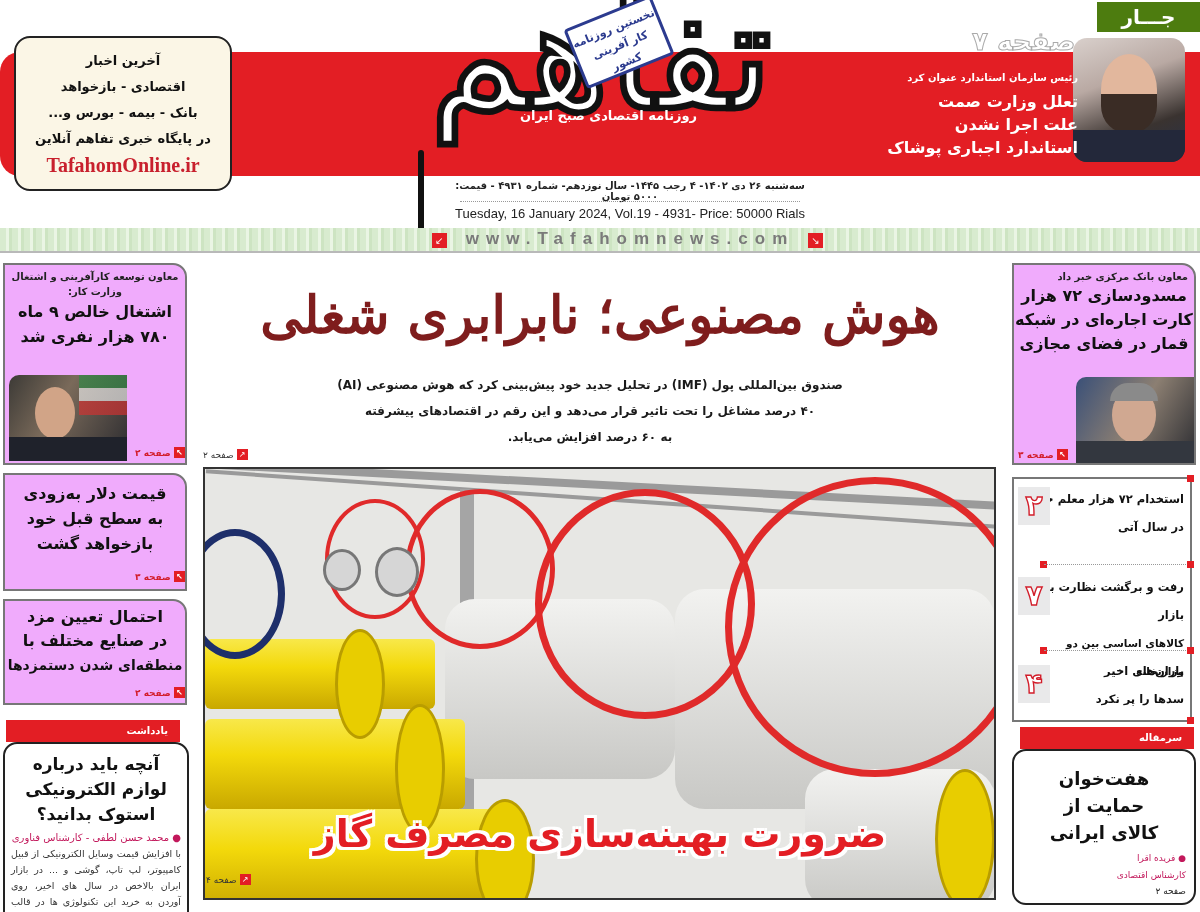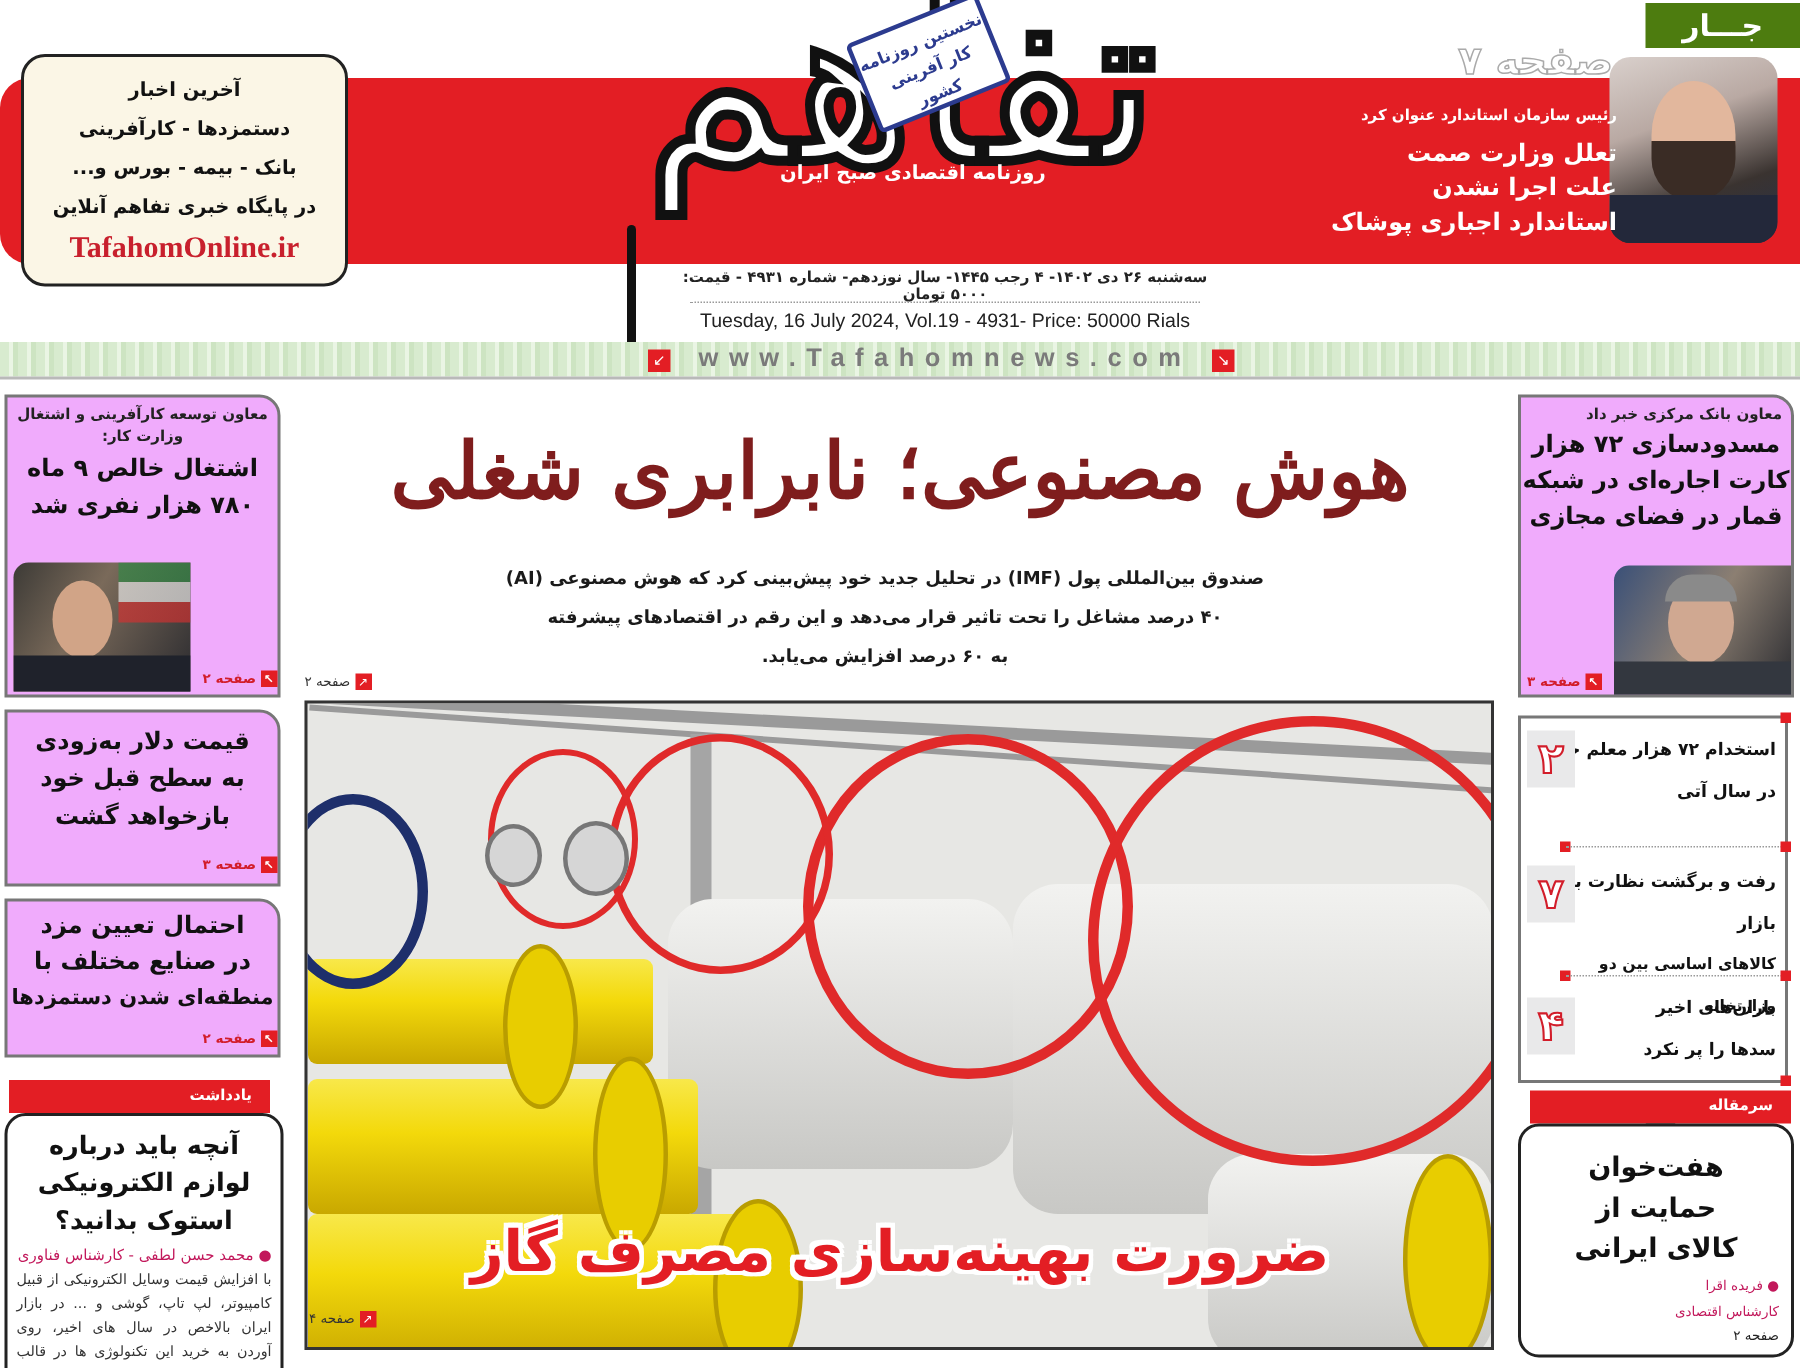--- a/index.html
+++ b/index.html
@@ -78,39 +78,39 @@
   .author { font-size: 10px; color: #c2185b; text-align: right; line-height: 17px; }
   .body-text { font-size: 9.5px; color: #333; text-align: justify; line-height: 16px; }
 </style>
 </head>
 <body>
 
 <div class="red-band"></div>
 
 <div class="promo-box">
   <div class="promo-line">آخرین اخبار</div>
-  <div class="promo-line">دستمزدها - کارآفرینی</div>
+  <div class="promo-line">اقتصادی - بازخواهد</div>
   <div class="promo-line">بانک - بیمه - بورس و...</div>
   <div class="promo-line">در پایگاه خبری تفاهم آنلاین</div>
   <div class="promo-url">TafahomOnline.ir</div>
 </div>
 
 <div class="logo-area">
   <div class="logo-text">تفاهم</div>
   <div class="logo-stem"></div>
 </div>
 <div class="logo-stamp">
   <div class="stamp-line">نخستین روزنامه</div>
   <div class="stamp-line">کار آفرینی کشور</div>
 </div>
 <div class="logo-tagline">روزنامه اقتصادی صبح ایران</div>
 
 <div class="date-fa">سه‌شنبه ۲۶ دی ۱۴۰۲- ۴ رجب ۱۴۴۵- سال نوزدهم- شماره ۴۹۳۱ - قیمت: ۵۰۰۰ تومان</div>
 <div class="date-divider"></div>
-<div class="date-en">Tuesday, 16 July 2024, Vol.19 - 4931- Price: 50000 Rials</div>
+<div class="date-en">Tuesday, 16 January 2024, Vol.19 - 4931- Price: 50000 Rials</div>
 
 <div class="gravure-tag">جـــار</div>
 <div class="top-story-page">صفحه ۷</div>
 <div class="top-story-photo">
   <div class="face"></div>
   <div class="beard"></div>
   <div class="suit"></div>
 </div>
 <div class="top-story-kicker">رئیس سازمان استاندارد عنوان کرد</div>
 <div class="top-story-title">

